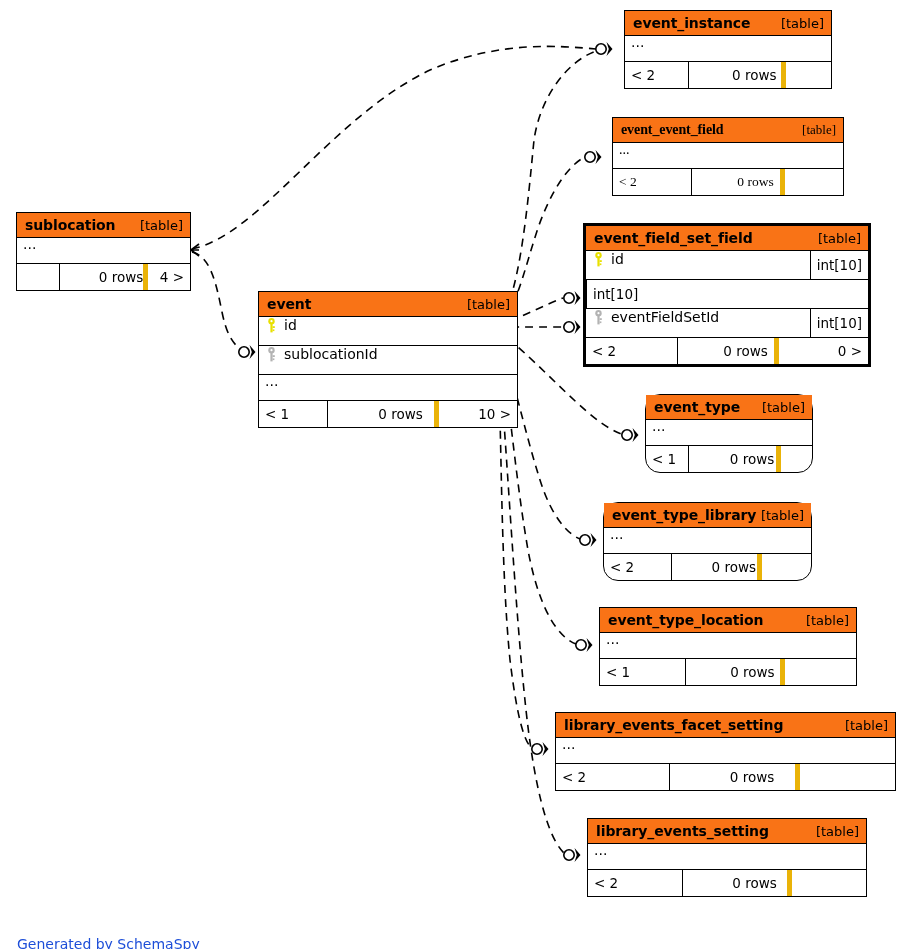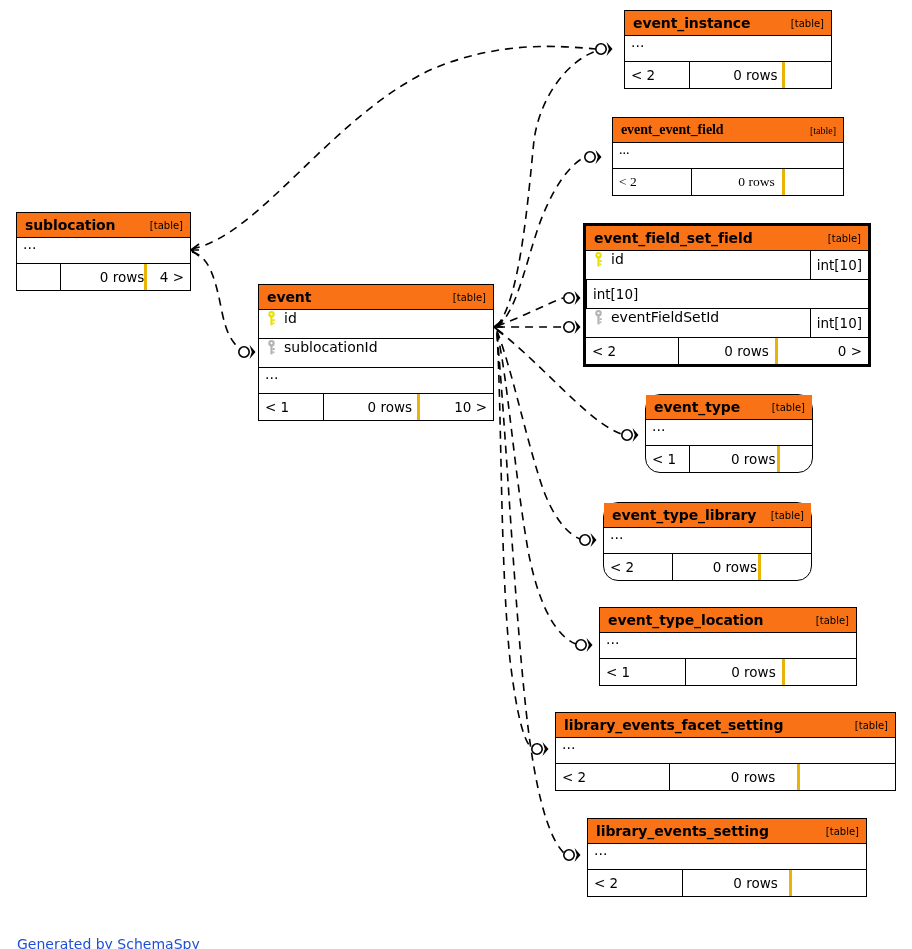--- a/index.html
+++ b/index.html
@@ -48,21 +48,21 @@
     height: 25px;
     padding: 0 7px 0 8px;
   }
   .tbl-name {
     font-weight: bold;
     font-size: 14px;
     letter-spacing: -0.1px;
     white-space: nowrap;
   }
   .tbl-kind {
-    font-size: 10px;
+    font-size: 13px;
     color: #000000;
     white-space: nowrap;
   }
   .tbl-col {
     display: flex;
     align-items: flex-start;
     border-bottom: 1px solid #000000;
     box-sizing: border-box;
     height: 29px;
   }
@@ -112,21 +112,21 @@
     box-sizing: border-box;
     display: flex;
     align-items: center;
     font-size: 13.5px;
     padding: 0 6px;
     height: 100%;
     overflow: hidden;
     white-space: nowrap;
   }
   .foot-cell.c1 { justify-content: flex-start; }
-  .foot-cell.c2 { justify-content: center; border-left: 1px solid #000; border-right: 3px solid #eab308; padding-left: 45px; }
+  .foot-cell.c2 { justify-content: center; border-left: 1px solid #000; border-right: 5px solid #eab308; padding-left: 45px; }
   .foot-cell.c3 { justify-content: flex-end; }
   .credit {
     position: absolute;
     left: 17px;
     top: 936px;
     font-size: 14px;
     color: #1d4ed8;
     white-space: nowrap;
   }
 </style>
@@ -201,21 +201,21 @@
         </div>
         <div class="tbl-col ellipsis">
           <span class="dots">...</span>
         </div>
         <div class="tbl-foot">
           <span class="foot-cell c1" style="width:54px"></span>
           <span class="foot-cell c2" style="flex:1 1 auto">0 rows</span>
           <span class="foot-cell c3" style="width:54px">4 &gt;</span>
         </div>
       </div>
-      <div class="table-box" style="left: 258px; top: 284px; width: 236px;">
+      <div class="table-box" style="left: 258px; top: 291px; width: 260px;">
         <div class="tbl-title">
           <span class="tbl-name">event</span>
           <span class="tbl-kind">[table]</span>
         </div>
         <div class="tbl-col">
           <span class="col-main">
             <svg class="keyicon" viewBox="0 0 9 15">
               <circle cx="4.5" cy="3.2" r="3.2" fill="#e8e000"></circle>
               <circle cx="4.5" cy="3.2" r="1.1" fill="#ffffff"></circle>
               <rect x="3.4" y="5.2" width="2.2" height="9.2" fill="#e8e000"></rect>

